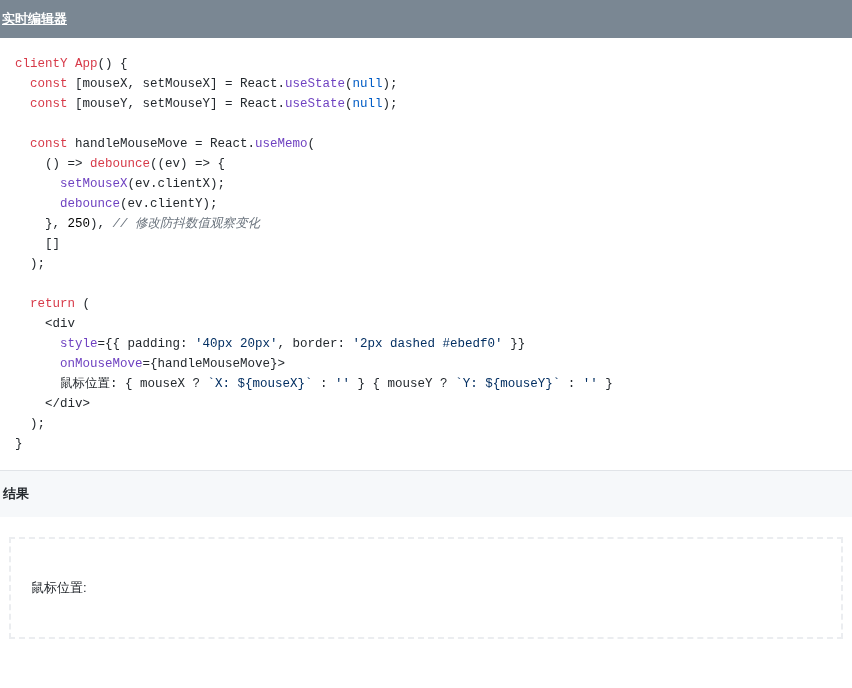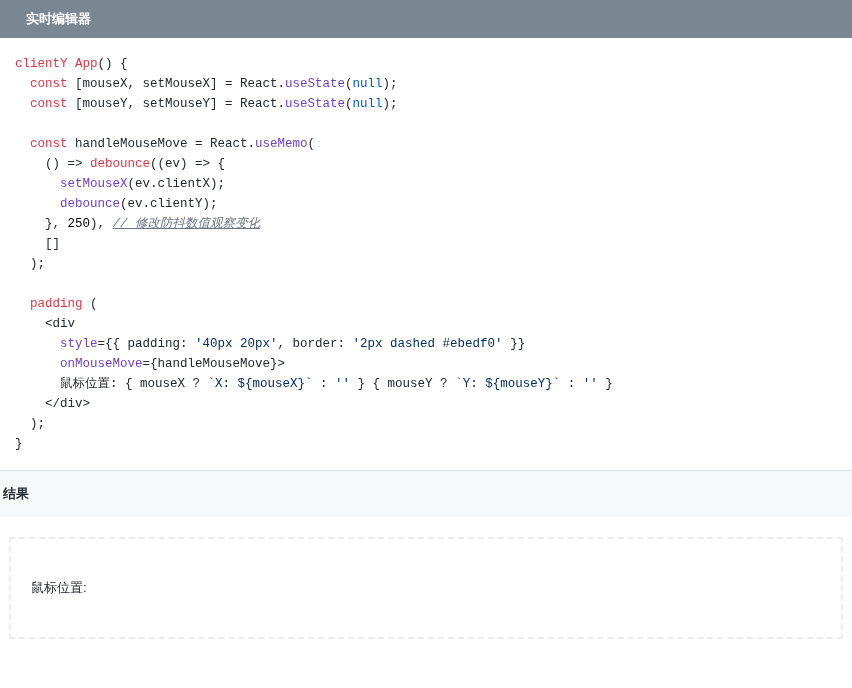--- a/index.html
+++ b/index.html
@@ -8,41 +8,42 @@
       padding: 0;
     }
     body {
       font-family: -apple-system, BlinkMacSystemFont, "Segoe UI", Helvetica, Arial, sans-serif;
       background: #ffffff;
       width: 852px;
     }
     .editor-header {
       background: #7a8793;
       color: #ffffff;
-      padding: 10px 26px;
+      padding: 10px 2px;
       font-size: 13px;
       font-weight: 600;
+      text-decoration: underline;
     }
     .code-block {
       background: #ffffff;
       padding: 16px 15px;
       font-family: "SFMono-Regular", Consolas, "Liberation Mono", Menlo, monospace;
       font-size: 12.5px;
       line-height: 1.6;
       color: #333;
       white-space: pre;
     }
     .keyword { color: #d73a49; }
     .const { color: #d73a49; }
     .attr-fn { color: #d73a49; }
     .method { color: #6f42c1; }
     .string { color: #032f62; }
     .number { color: #000000; }
     .null { color: #005cc5; }
-    .comment { color: #6a737d; font-style: italic; text-decoration: underline; }
+    .comment { color: #6a737d; font-style: italic; }
     .plain { color: #24292e; }
 
     .result-header {
       background: #f6f8fa;
       padding: 14px 3px;
       font-size: 13px;
       font-weight: 600;
       color: #24292e;
       border-top: 1px solid #e1e4e8;
     }
@@ -69,21 +70,21 @@
 <span class="const">  const</span><span class="plain"> [mouseY, setMouseY] = React.</span><span class="method">useState</span><span class="plain">(</span><span class="null">null</span><span class="plain">);</span>
 
 <span class="const">  const</span><span class="plain"> handleMouseMove = React.</span><span class="method">useMemo</span><span class="plain">(</span>
 <span class="plain">    () =&gt; </span><span class="attr-fn">debounce</span><span class="plain">((ev) =&gt; {</span>
 <span class="method">      setMouseX</span><span class="plain">(ev.clientX);</span>
 <span class="method">      debounce</span><span class="plain">(ev.clientY);</span>
 <span class="plain">    }, </span><span class="number">250</span><span class="plain">), </span><span class="comment">// 修改防抖数值观察变化</span>
 <span class="plain">    []</span>
 <span class="plain">  );</span>
 
-<span class="keyword">  padding</span><span class="plain"> (</span>
+<span class="keyword">  return</span><span class="plain"> (</span>
 <span class="plain">    &lt;div</span>
 <span class="plain">      </span><span class="method">style</span><span class="plain">={{ padding: </span><span class="string">'40px 20px'</span><span class="plain">, border: </span><span class="string">'2px dashed #ebedf0'</span><span class="plain"> }}</span>
 <span class="plain">      </span><span class="method">onMouseMove</span><span class="plain">={handleMouseMove}&gt;</span>
 <span class="plain">      鼠标位置: { mouseX ? </span><span class="string">`X: ${mouseX}`</span><span class="plain"> : </span><span class="string">''</span><span class="plain"> } { mouseY ? </span><span class="string">`Y: ${mouseY}`</span><span class="plain"> : </span><span class="string">''</span><span class="plain"> }</span>
 <span class="plain">    &lt;/div&gt;</span>
 <span class="plain">  );</span>
 <span class="plain">}</span></div>
 
 <div class="result-header">
   <span>结果</span>

